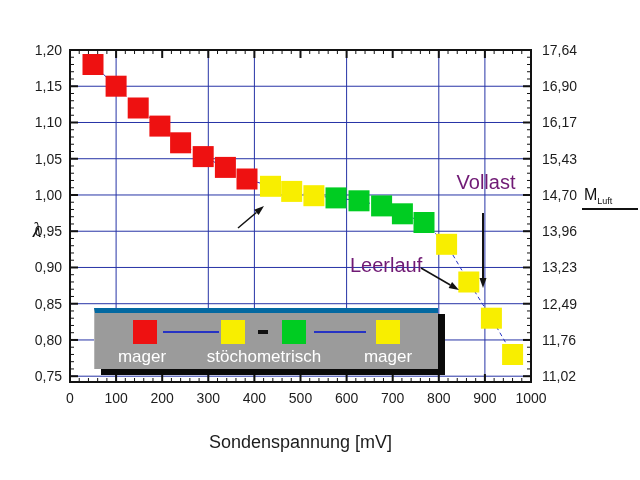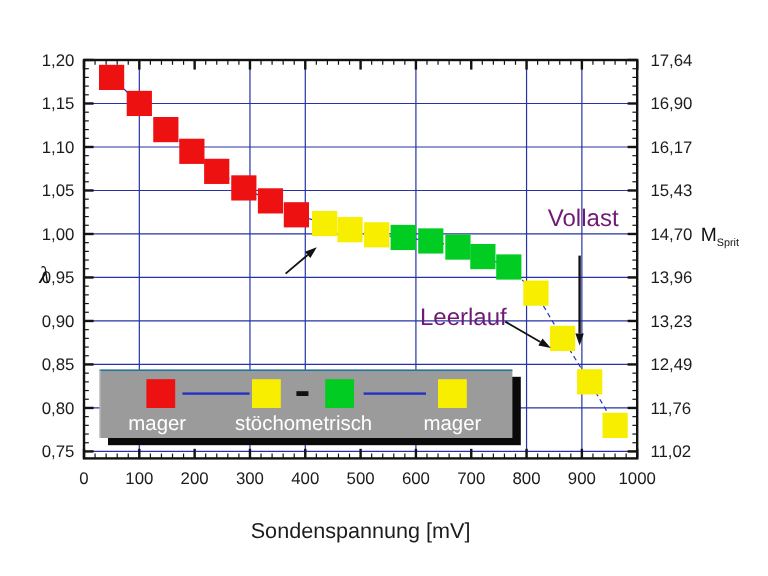--- a/index.html
+++ b/index.html
@@ -11,22 +11,22 @@
                 font-style:italic;font-size:20px;text-align:center;}
   .x-axis-label{left:70px;top:432px;width:461px;text-align:center;font-size:18px;color:#1c1c1c;}
   .ann{font-size:20px;color:#701a75;text-align:center;}
   .ann-teillast{left:182px;top:235px;width:118px;}
   .ann-leerlauf{left:350px;top:254px;width:72px;}
   .ann-vollast{left:455px;top:171px;width:62px;}
   .fraction{left:582px;top:186px;width:56px;font-size:16px;color:#111;}
   .fraction sub{font-size:9px;}
   .frac-top{border-bottom:2px solid #111;padding:0 4px 2px 2px;display:block;}
   .frac-bottom{padding:2px 0 0 2px;display:block;}
-  .legend{left:83px;top:308px;width:343px;height:56px;background:#9b9b9b;
-          box-shadow:7px 6px 0 0 #0a0a0a;border-top:1px solid #0369a1;border-left:1px solid #b5b5b5;}
+  .legend{left:94px;top:308px;width:343px;height:56px;background:#9b9b9b;
+          box-shadow:7px 6px 0 0 #0a0a0a;border-top:5px solid #0369a1;border-left:1px solid #b5b5b5;}
   .legend *{position:absolute;}
   .sw{width:24px;height:24px;top:7px;}
   .sw1{left:38px;}  .sw2{left:126px;} .sw3{left:187px;} .sw4{left:281px;}
   .lg-line{top:18px;height:2px;}
   .lg-line1{left:68px;width:56px;} .lg-line2{left:219px;width:52px;}
   .lg-dash{left:163px;top:17px;width:10px;height:4px;background:#111;}
   .lg-label{top:34px;color:#ffffff;font-size:17px;text-align:center;position:absolute;}
   .lg-l1{left:14px;width:66px;} .lg-l2{left:104px;width:130px;} .lg-l3{left:262px;width:62px;}
 </style>
 </head>
@@ -301,21 +301,21 @@
       <line x1="421" y1="268" x2="450.34573714518876" y2="284.98963729458296" stroke="#121212" stroke-width="1.5"></line>
       <polygon points="459,290 448.6,288.0 452.1,282.0" fill="#121212"></polygon>
       <line x1="483" y1="213" x2="483" y2="278" stroke="#121212" stroke-width="2"></line>
       <polygon points="483,288 479.5,278.0 486.5,278.0" fill="#121212"></polygon>
       <rect x="70" y="50" width="461" height="332" fill="none" stroke="#121212" stroke-width="2"></rect>
     </svg>
 
   <div class="overlay lambda-label">λ</div>
 
   <div class="overlay fraction">
-    <span class="frac-bottom"><span>M</span><sub>Sprit</sub></span>
+    <span class="frac-top"><span>M</span><sub>Luft</sub></span>
   </div>
 
   <div class="overlay ann ann-leerlauf">Leerlauf</div>
   <div class="overlay ann ann-vollast">Vollast</div>
 
   <div class="overlay x-axis-label">Sondenspannung [mV]</div>
 
   <div class="overlay legend" style="background: rgb(155, 155, 155);">
     <div class="sw sw1" style="background: rgb(238, 17, 17);"></div>
     <div class="lg-line lg-line1" style="background: rgb(38, 51, 196);"></div>

